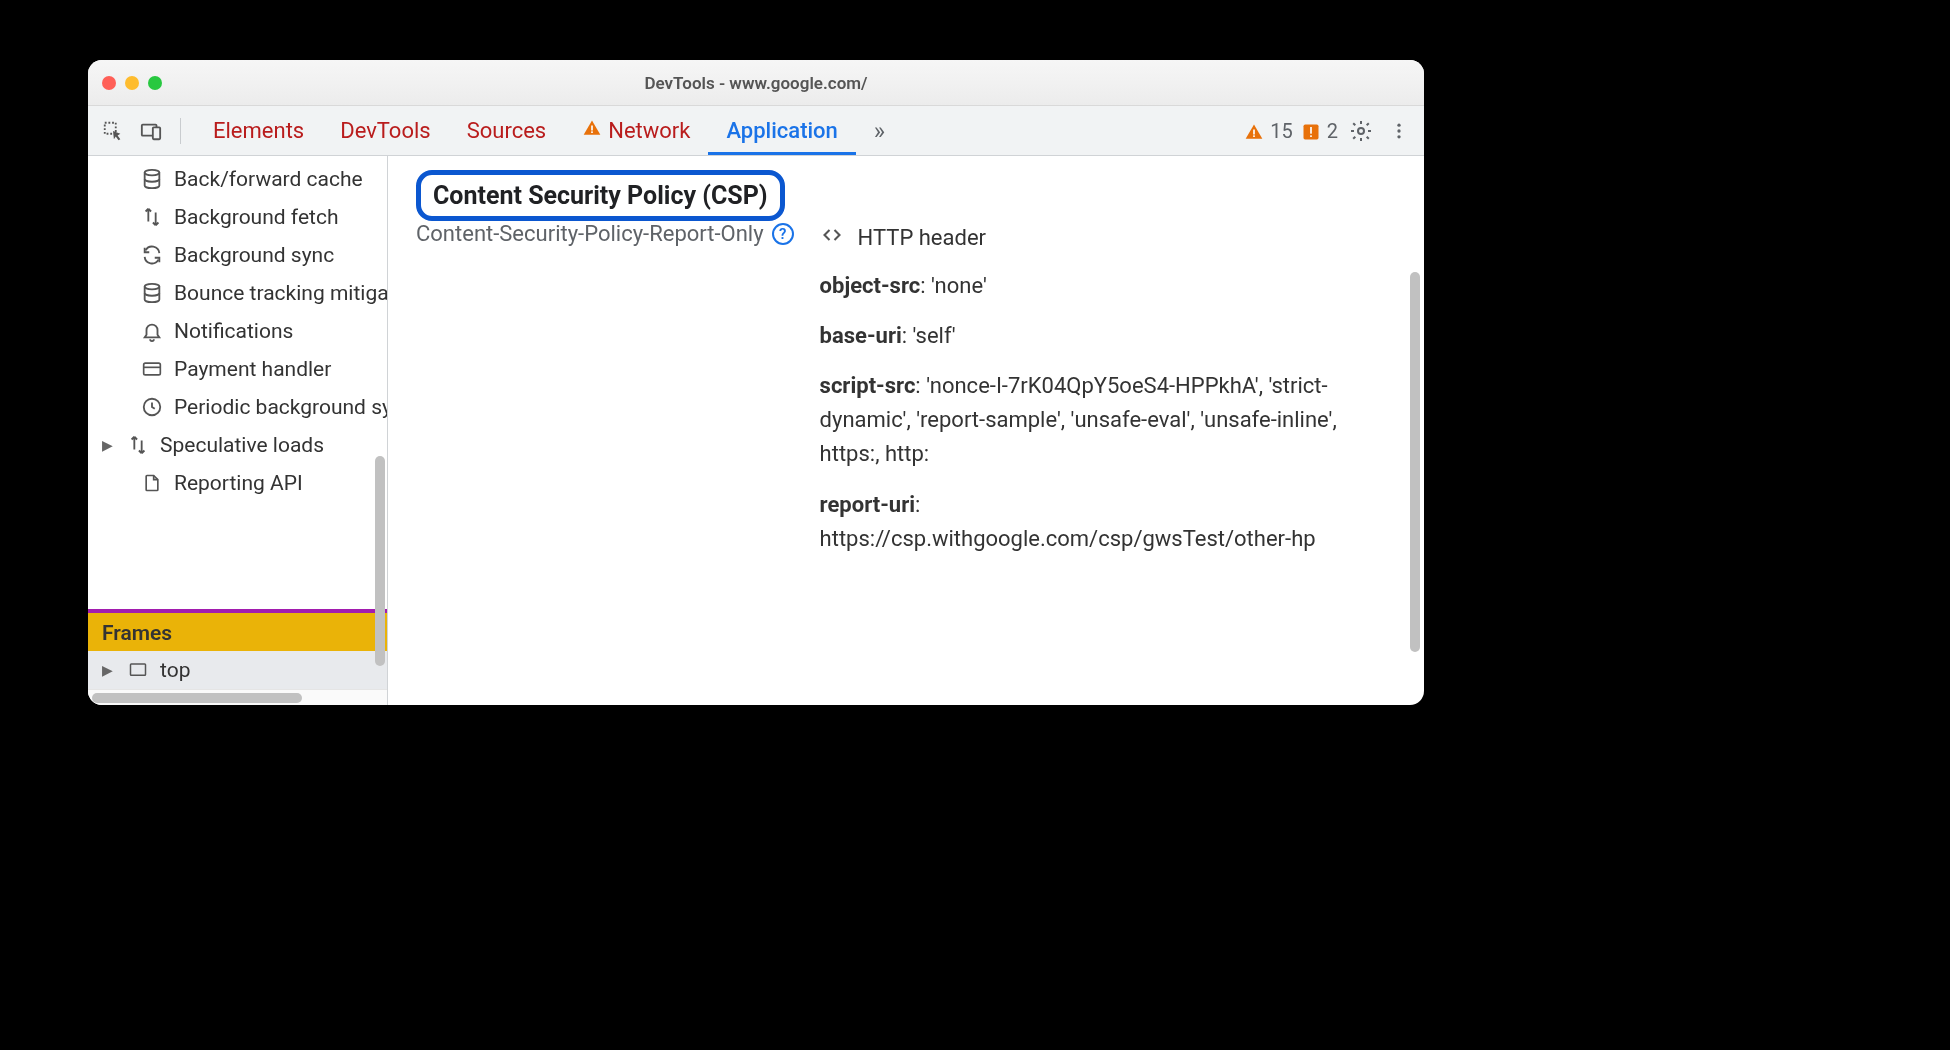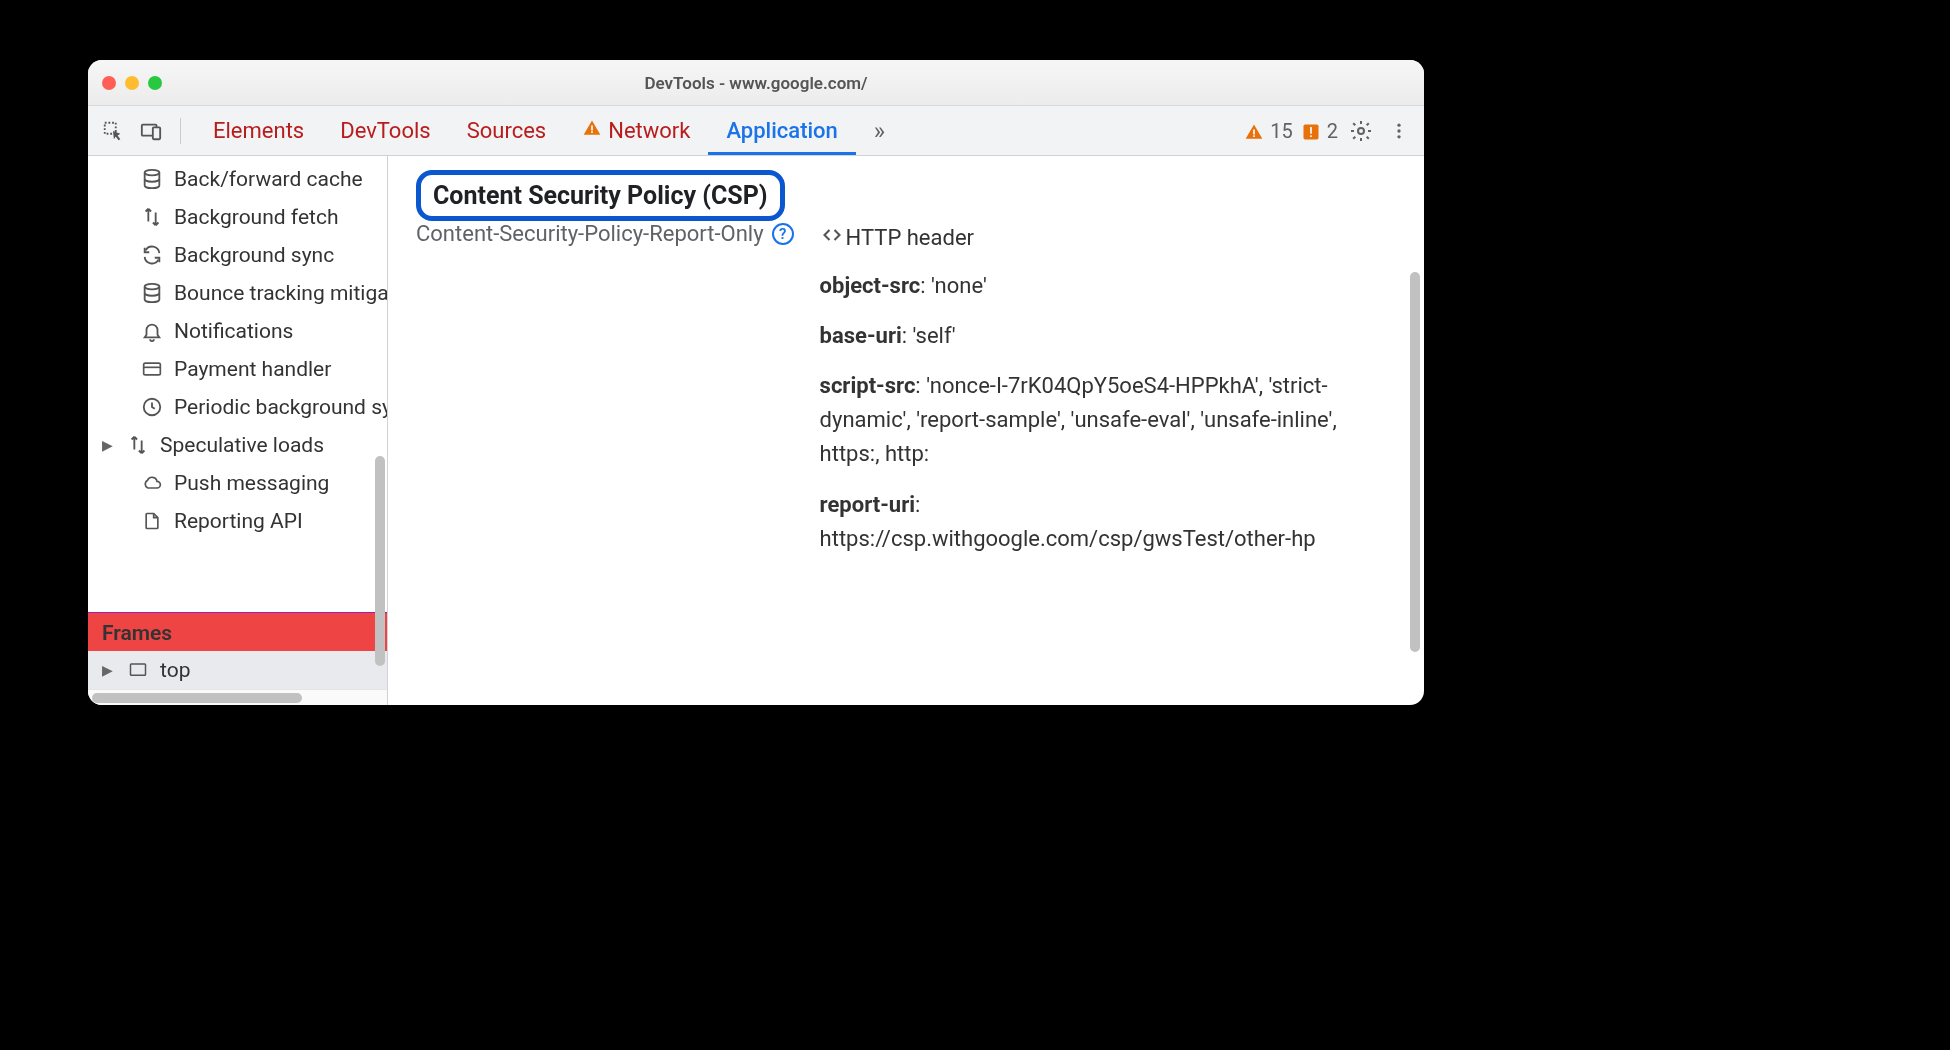--- a/index.html
+++ b/index.html
@@ -103,22 +103,22 @@
     height: 38px;
   }
   .tree-item .ico { width:24px; display:flex; justify-content:center; color:#555; flex-shrink:0;}
   .tree-item.has-arrow { padding-left:14px; }
   .tree-item .arrow { width:14px; color:#666; font-size:14px; }
   .section-header {
     padding: 8px 14px 6px;
     font-size: 21px;
     font-weight: 600;
     color:#333;
-    border-top:1px solid #a21caf;
-    background:#ef4444;
+    border-top:4px solid #a21caf;
+    background:#eab308;
   }
   .tree-item.selected { background:#e8eaed; }
   .sidebar-scrollbar {
     position:absolute; right:2px; top:300px; width:10px; height:210px;
     background:#c1c1c1; border-radius:5px;
   }
   .sidebar-hscroll {
     height:16px; background:#fafafa; border-top:1px solid #e5e5e5;
     display:flex; align-items:center; padding:0 4px;
   }
@@ -132,21 +132,21 @@
   }
   .csp-heading { font-size:25px; font-weight:700; color:#202124; }
   .csp-row { display:flex; gap:26px; align-items:flex-start; }
   .csp-left { display:flex; align-items:center; gap:8px; font-size:22px; color:#5f6368; }
   .help-icon {
     width:22px; height:22px; border:2px solid #1a73e8; border-radius:50%;
     color:#1a73e8; display:flex; align-items:center; justify-content:center;
     font-size:15px; font-weight:600;
   }
   .csp-right { font-size:22px; color:#333; line-height:1.55; max-width:560px; }
-  .csp-right .hdr-line { display:flex; align-items:center; gap:2px; margin-bottom:14px; color:#333; }
+  .csp-right .hdr-line { display:flex; align-items:center; gap:14px; margin-bottom:14px; color:#333; }
   .directive { margin-bottom:16px; }
   .directive .dname { font-weight:700; }
   .main-scrollbar {
     position:absolute; right:4px; top:116px; width:10px; height:380px;
     background:#c1c1c1; border-radius:5px;
   }
 </style>
 </head>
 <body>
 
@@ -310,28 +310,20 @@
             <span class="ico">
               <svg width="22" height="22" viewBox="0 0 24 24" fill="none" stroke="currentColor" stroke-width="2">
                 <path d="M8 3v14M8 3l-3 3M8 3l3 3"></path>
                 <path d="M16 21V7M16 21l3-3M16 21l-3-3"></path>
               </svg>
             </span>
             <span>Speculative loads</span>
           </div>
           <div class="tree-item">
             <span class="ico">
-              <svg width="24" height="20" viewBox="0 0 24 24" fill="none" stroke="currentColor" stroke-width="2">
-                <path d="M18 18a4 4 0 0 0 0-8 6 6 0 0 0-11.5-1A5 5 0 0 0 7 18z"></path>
-              </svg>
-            </span>
-            <span>Push messaging</span>
-          </div>
-          <div class="tree-item">
-            <span class="ico">
               <svg width="20" height="22" viewBox="0 0 24 24" fill="none" stroke="currentColor" stroke-width="2">
                 <path d="M14 3H6a1 1 0 0 0-1 1v16a1 1 0 0 0 1 1h12a1 1 0 0 0 1-1V8z"></path>
                 <path d="M14 3v5h5"></path>
               </svg>
             </span>
             <span>Reporting API</span>
           </div>
         </div>
       <div class="section-header">Frames</div>
       <div class="tree-item has-arrow selected">

